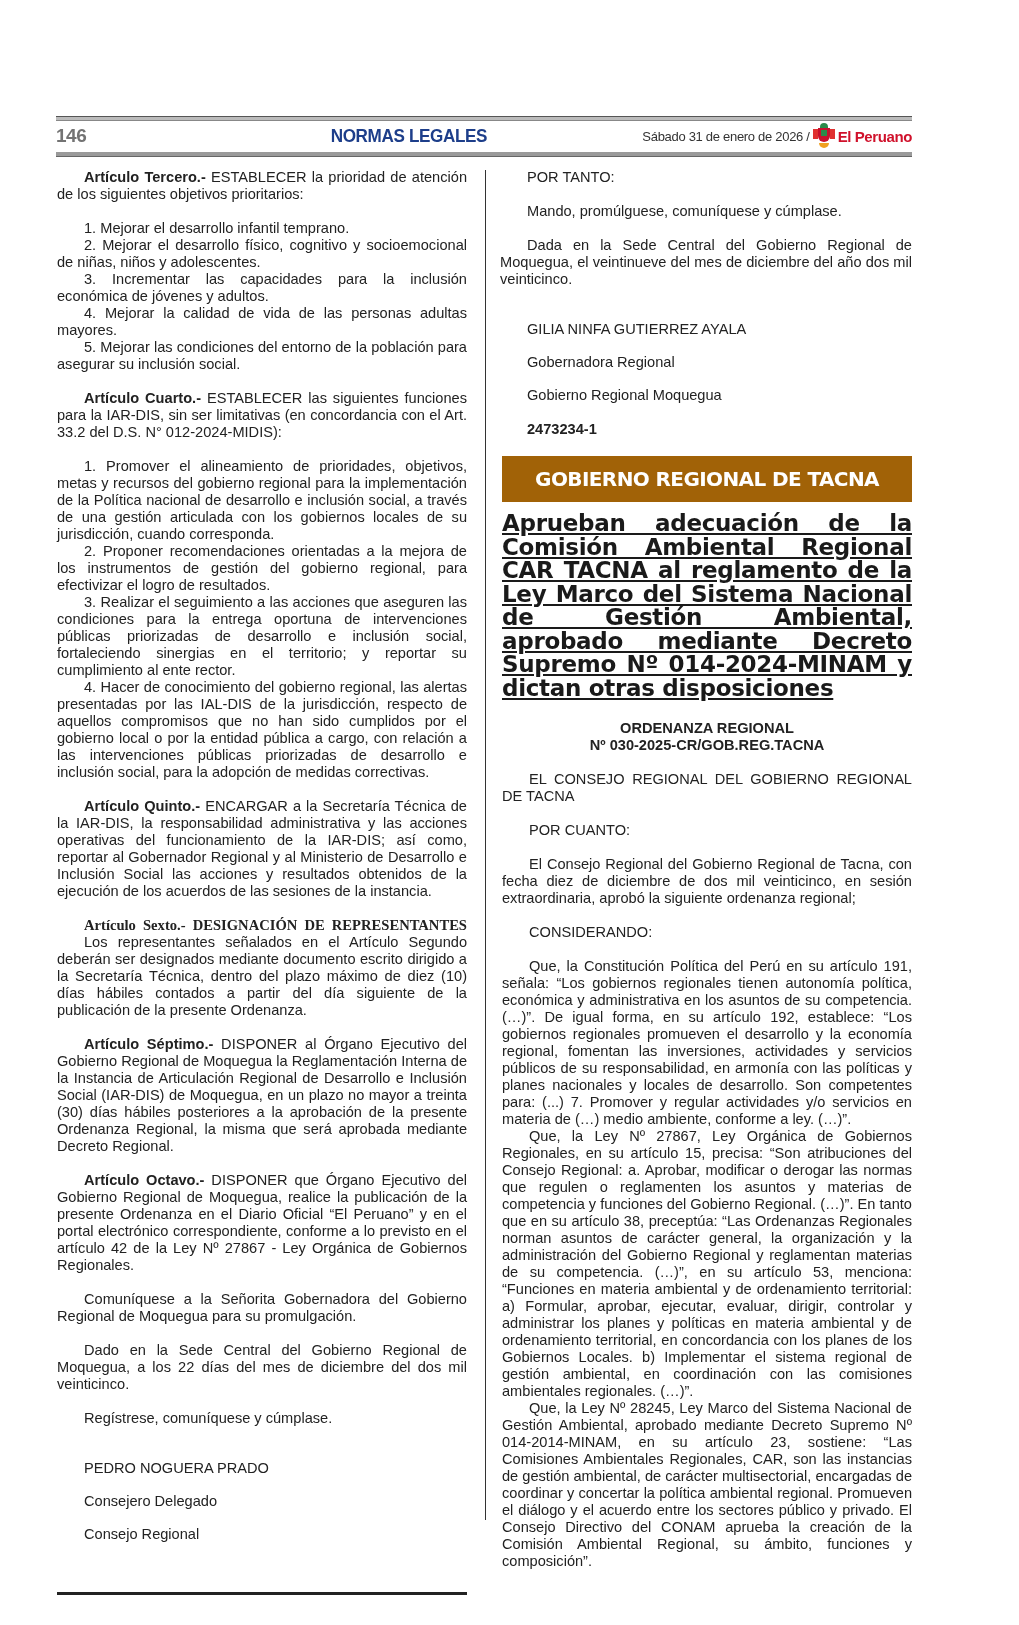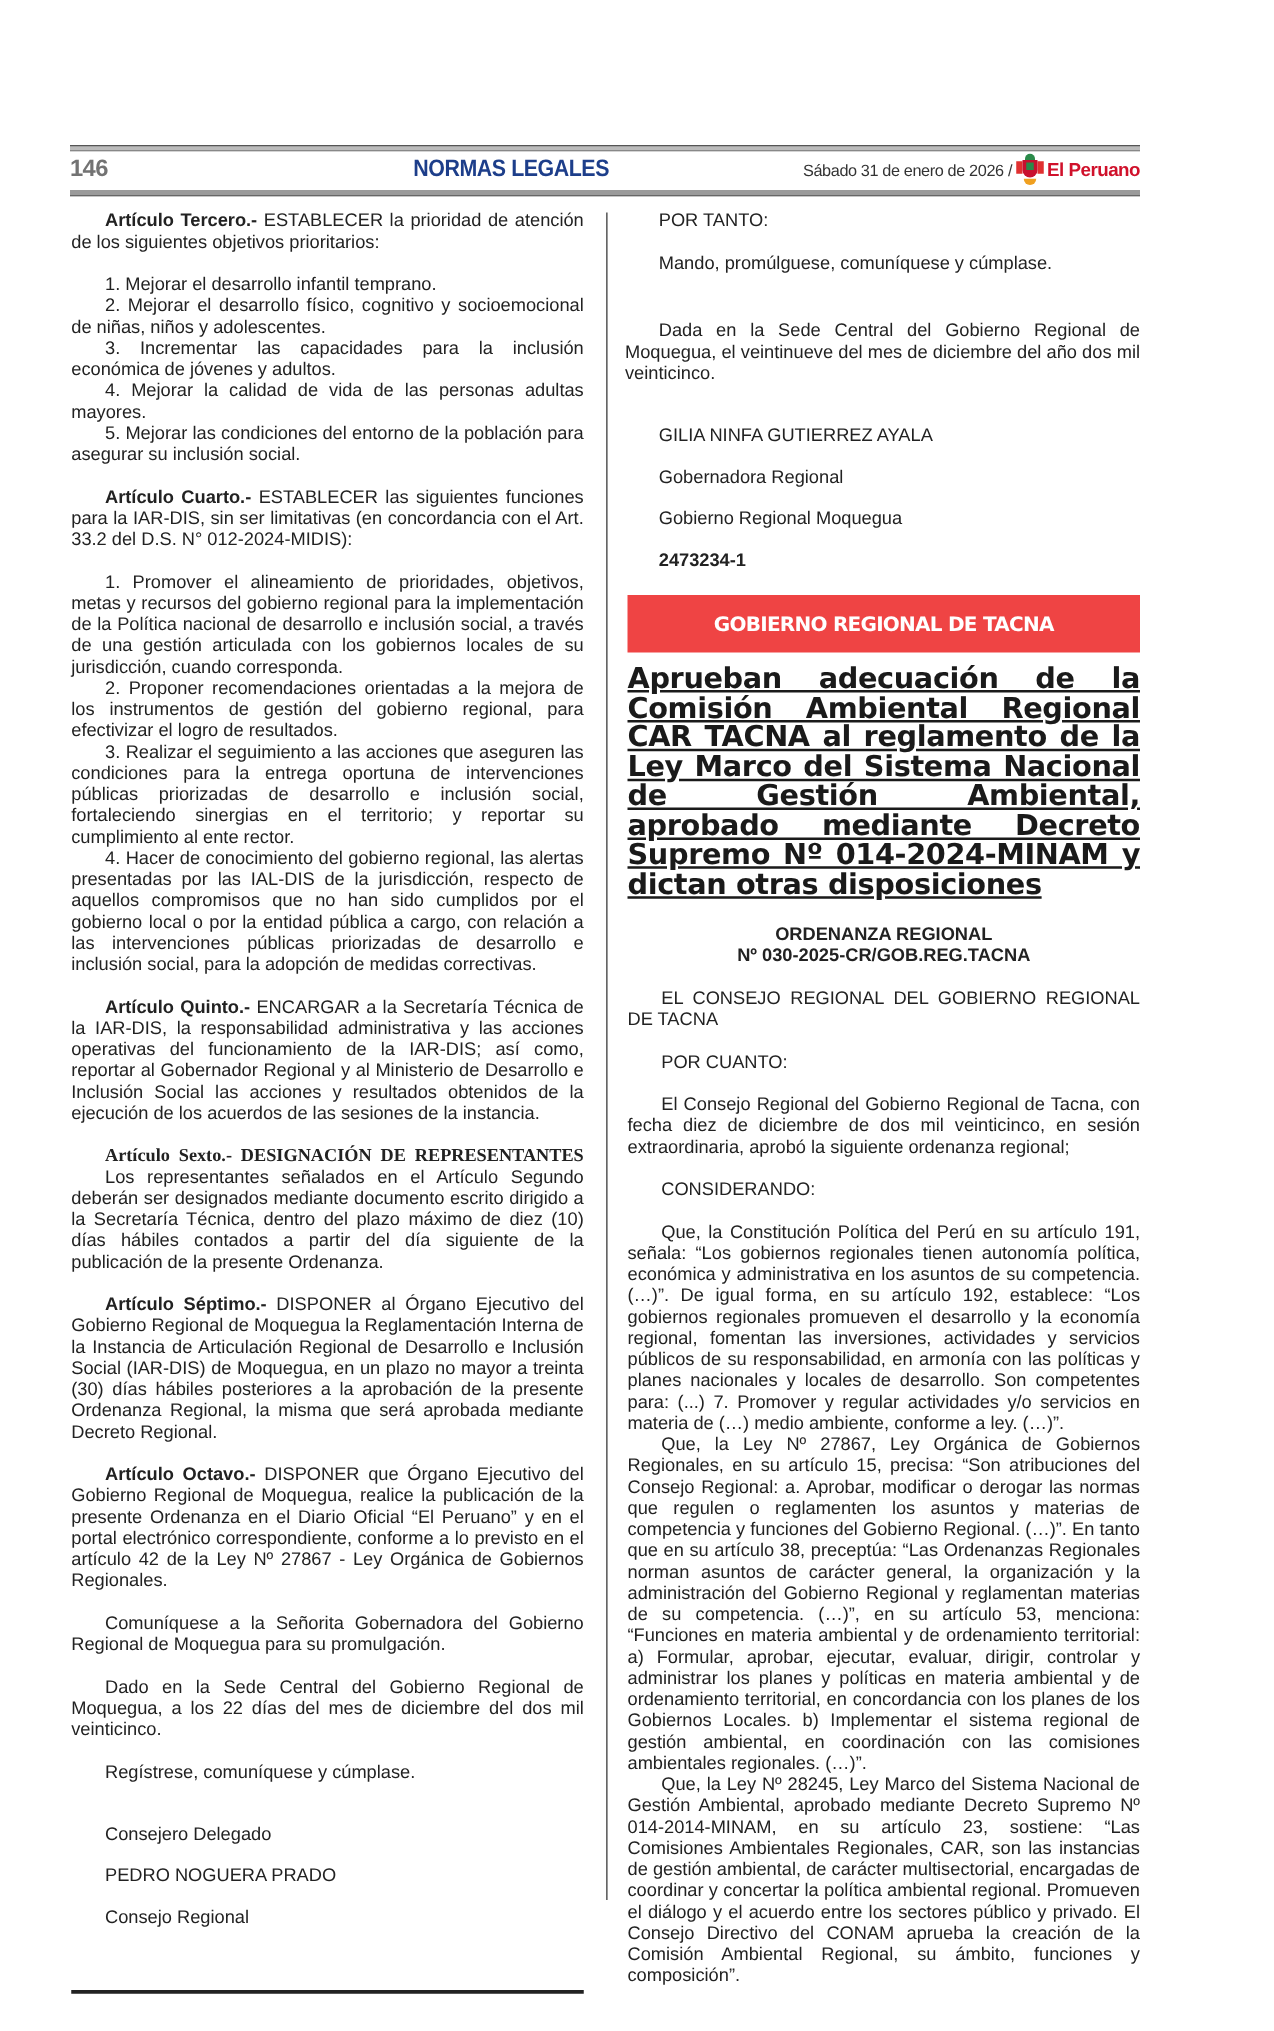--- a/index.html
+++ b/index.html
@@ -24,21 +24,21 @@
     .col-right { left: 527px; width: 385px; }
     .divider { position: absolute; left: 485px; top: 170px; width: 1px; height: 1350px; background: #333; }
     .bottom-rule { position: absolute; left: 57px; top: 1592px; width: 410px; height: 3px; background: #222; }
 
     p { margin: 0; text-align: justify; text-align-last: left; }
     .ind { text-indent: 27px; }
     .gap { height: 17px; }
     .b { font-weight: 700; }
     .sig p { text-align: left; margin-top: 16px; }
 
-    .banner { margin: 18px 0 0 -25px; width: 410px; height: 46px; background: #ef4444; color: #fff; font-family: "DejaVu Sans", sans-serif; font-weight: 700; font-size: 16px; letter-spacing: -0.6px; display: flex; align-items: center; justify-content: center; }
+    .banner { margin: 18px 0 0 -25px; width: 410px; height: 46px; background: #a16207; color: #fff; font-family: "DejaVu Sans", sans-serif; font-weight: 700; font-size: 20px; letter-spacing: -0.6px; display: flex; align-items: center; justify-content: center; }
     .headline { margin: 10px 0 0 -25px; width: 410px; font-family: "DejaVu Sans", sans-serif; font-weight: 700; font-size: 23px; line-height: 23.5px; color: #1a1a1a; text-align: justify; text-align-last: left; letter-spacing: -0.3px; text-decoration: underline; }
     .ord-title { margin: 20px 0 0 -25px; width: 410px; text-align: center; font-weight: 700; font-size: 14.6px; line-height: 17px; }
     .right-body { margin-left: -25px; width: 410px; }
   </style>
 </head>
 <body>
 
 <div class="rule-top"></div>
 <div class="header">
   <span class="page-num">146</span>
@@ -85,33 +85,33 @@
   <div class="gap"></div>
   <p class="ind"><span class="b">Artículo Octavo.-</span><span> DISPONER que Órgano Ejecutivo del Gobierno Regional de Moquegua, realice la publicación de la presente Ordenanza en el Diario Oficial “El Peruano” y en el portal electrónico correspondiente, conforme a lo previsto en el artículo 42 de la Ley Nº 27867 - Ley Orgánica de Gobiernos Regionales.</span></p>
   <div class="gap"></div>
   <p class="ind">Comuníquese a la Señorita Gobernadora del Gobierno Regional de Moquegua para su promulgación.</p>
   <div class="gap"></div>
   <p class="ind">Dado en la Sede Central del Gobierno Regional de Moquegua, a los 22 días del mes de diciembre del dos mil veinticinco.</p>
   <div class="gap"></div>
   <p class="ind">Regístrese, comuníquese y cúmplase.</p>
   <div class="gap"></div>
   <div class="sig">
+    <p class="ind">PEDRO NOGUERA PRADO</p>
     <p class="ind">Consejero Delegado</p>
-    <p class="ind">PEDRO NOGUERA PRADO</p>
     <p class="ind">Consejo Regional</p>
   </div>
 </div>
 <div class="bottom-rule"></div>
 
 <div class="col col-right">
   <p>POR TANTO:</p>
   <div class="gap"></div>
   <p>Mando, promúlguese, comuníquese y cúmplase.</p>
   <div class="gap"></div>
-  <p class="ind" style="margin-left:-27px;margin-top:20px;">Dada en la Sede Central del Gobierno Regional de Moquegua, el veintinueve del mes de diciembre del año dos mil veinticinco.</p>
+  <p class="ind" style="margin-left:-27px;">Dada en la Sede Central del Gobierno Regional de Moquegua, el veintinueve del mes de diciembre del año dos mil veinticinco.</p>
   <div class="gap"></div>
   <div class="sig">
     <p>GILIA NINFA GUTIERREZ AYALA</p>
     <p>Gobernadora Regional</p>
     <p>Gobierno Regional Moquegua</p>
   </div>
   <div class="gap"></div>
   <p class="b">2473234-1</p>
 
   <div class="banner">GOBIERNO REGIONAL DE TACNA</div>

